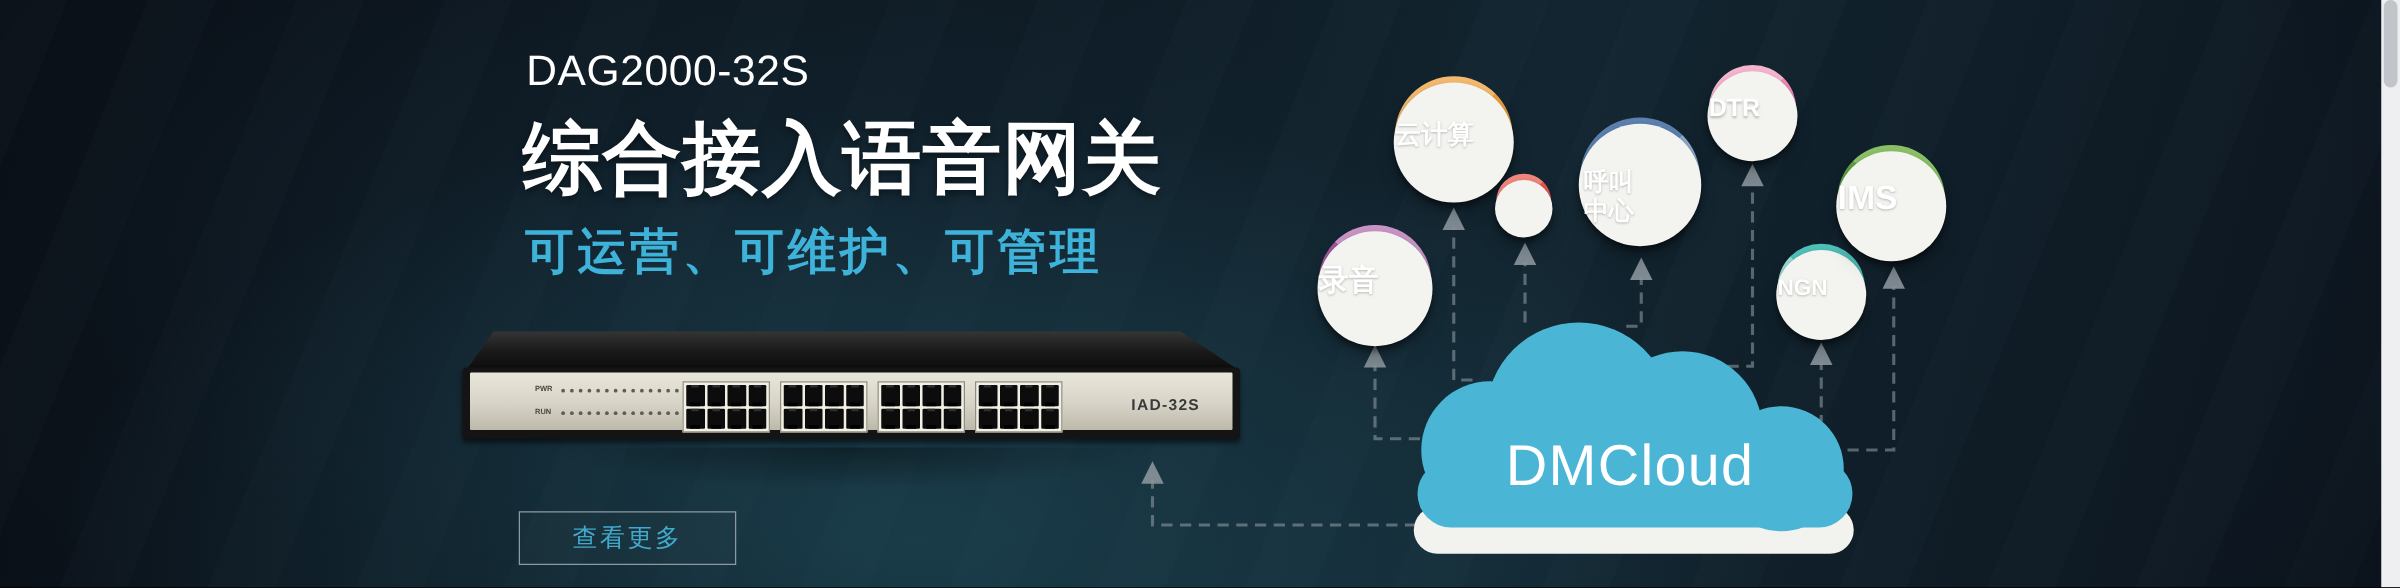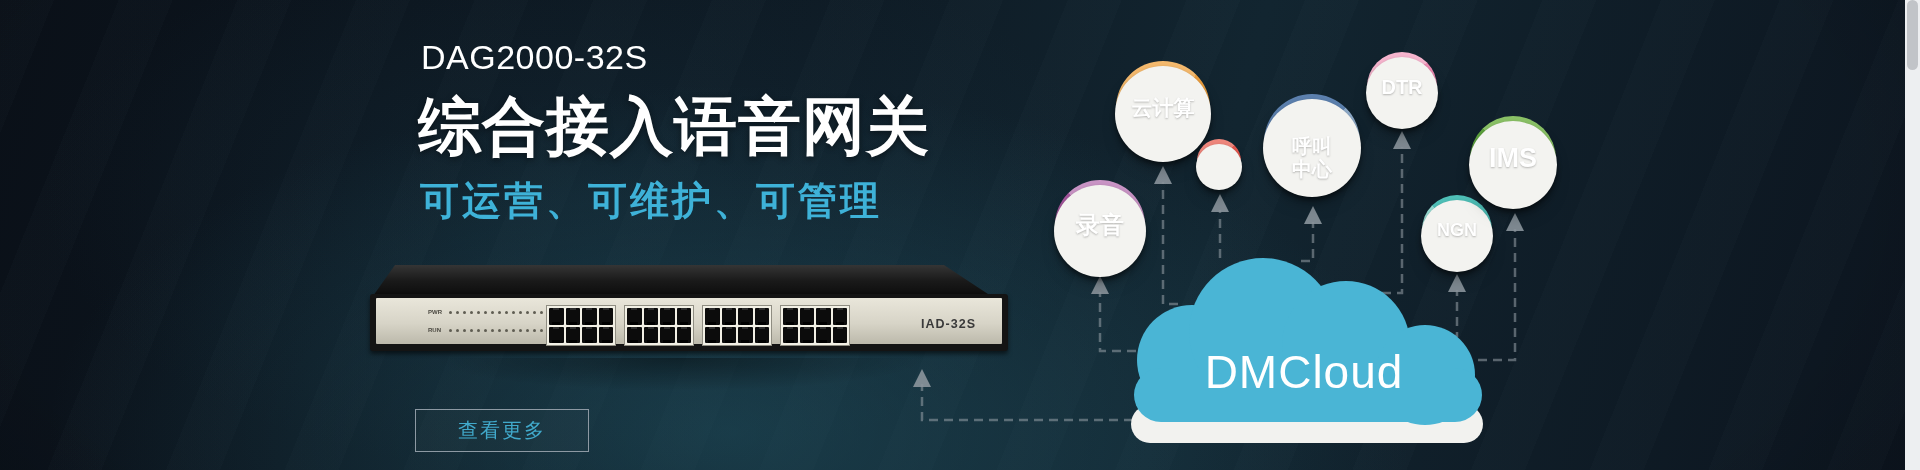--- a/index.html
+++ b/index.html
@@ -25,21 +25,21 @@
     border:1px solid var(--color-button_border,#8d99a3);background:rgba(255,255,255,.02);
     color:var(--color-button_text,#41a9cb);font-size:20px;letter-spacing:2px;
     display:flex;align-items:center;justify-content:center;cursor:pointer;}
 
   
   .device{position:absolute;left:370px;top:262px;width:622px;height:96px;z-index:2;}
   .device-top{position:absolute;left:0;top:0;width:622px;height:34px;
     clip-path:polygon(25px 3px,574px 3px,621px 34px,3px 34px);
     background:linear-gradient(180deg,#3a3a3a 0%,#1a1a1a 55%,#0c0c0c 100%);}
   .device-body{position:absolute;left:0;top:32px;width:622px;height:57px;background:#141414;
-    border-radius:3px;box-shadow:0 3px 4px rgba(0,0,0,.55);padding-left:16px;}
+    border-radius:3px;box-shadow:0 3px 4px rgba(0,0,0,.55);}
   .device-face{position:absolute;left:6px;top:4px;right:6px;bottom:7px;border-radius:1px;
     background:linear-gradient(180deg,#e9e6da 0%,#d7d4c7 55%,#bcb9ab 100%);}
   .led-row{position:absolute;left:52px;display:flex;align-items:center;gap:5px;}
   .led-row.r1{top:11px;} .led-row.r2{top:29px;}
   .led-label{font-size:6px;font-weight:700;color:#4a4840;width:16px;}
   .led-dots{display:flex;gap:4px;}
   .led{width:3px;height:3px;border-radius:50%;background:#5f5d52;display:inline-block;}
   .port-group{position:absolute;top:7px;width:70px;height:41px;background:#f2f0e5;
     border:1px solid #8f8d82;box-sizing:border-box;padding:2px;
     display:grid;grid-template-columns:repeat(4,1fr);grid-template-rows:1fr 1fr;gap:2px;}
@@ -58,21 +58,21 @@
     stroke-dasharray:9 6;opacity:.55;}
   .connectors polygon{fill:#8b959c;opacity:.9;}
 
   
   .cloud-svg{position:absolute;left:1120px;top:252px;z-index:2;}
   .cloud-svg .blue{fill:var(--color-cloud,#4ab5d5);}
   .cloud-text{fill:#fff;font-family:"Liberation Sans","DejaVu Sans",sans-serif;
     font-size:46px;font-weight:500;letter-spacing:1px;}
 
   
-  .bubble{position:absolute;border-radius:50%;display:flex;align-items:center;justify-content:center;
+  .bubble{position:absolute;border-radius:50%;display:flex;align-items:center;
     color:#fff;text-align:center;z-index:3;
     background:linear-gradient(var(--angle,135deg),var(--c1,#ccc) 0 50%,var(--c2,#999) 50% 100%);
     box-shadow:0 16px 18px -7px rgba(0,0,0,.5);}
   .bubble::after{content:'';position:absolute;inset:-1px;border-radius:50%;background:#f3f3f0;
     transform:translateY(6px);z-index:-1;box-shadow:0 3px 5px rgba(0,0,0,.45);}
   .bubble .lbl{display:block;font-weight:600;text-shadow:0 1px 2px rgba(0,0,0,.25);line-height:1.15;}
   .bubble-recording{left:1055px;top:180px;width:90px;height:90px;font-size:24px;--angle:225deg;}
   .bubble-cloud-computing{left:1116px;top:61px;width:94px;height:94px;font-size:21px;--angle:135deg;}
   .bubble-dot{left:1197px;top:139px;width:44px;height:44px;--angle:135deg;}
   .bubble-call-center{left:1264px;top:94px;width:96px;height:96px;font-size:20px;--angle:135deg;

